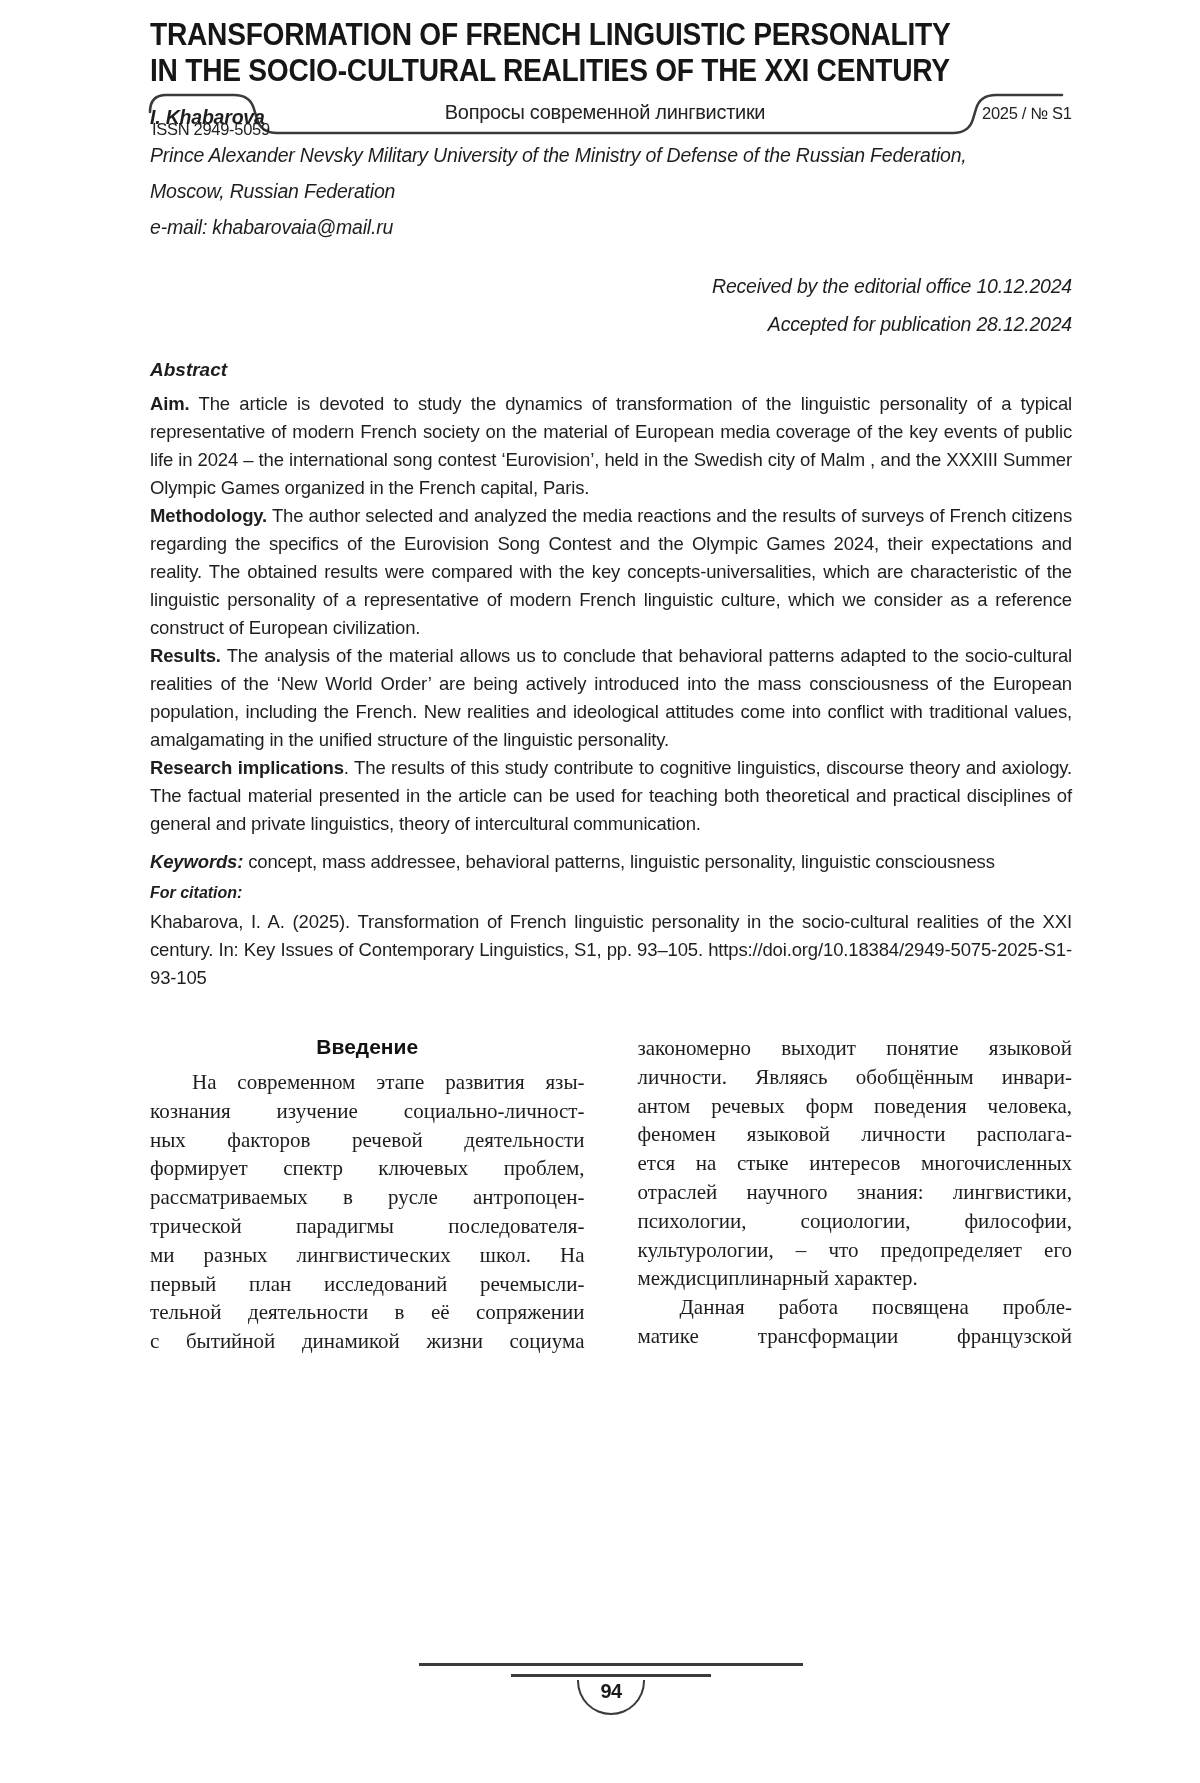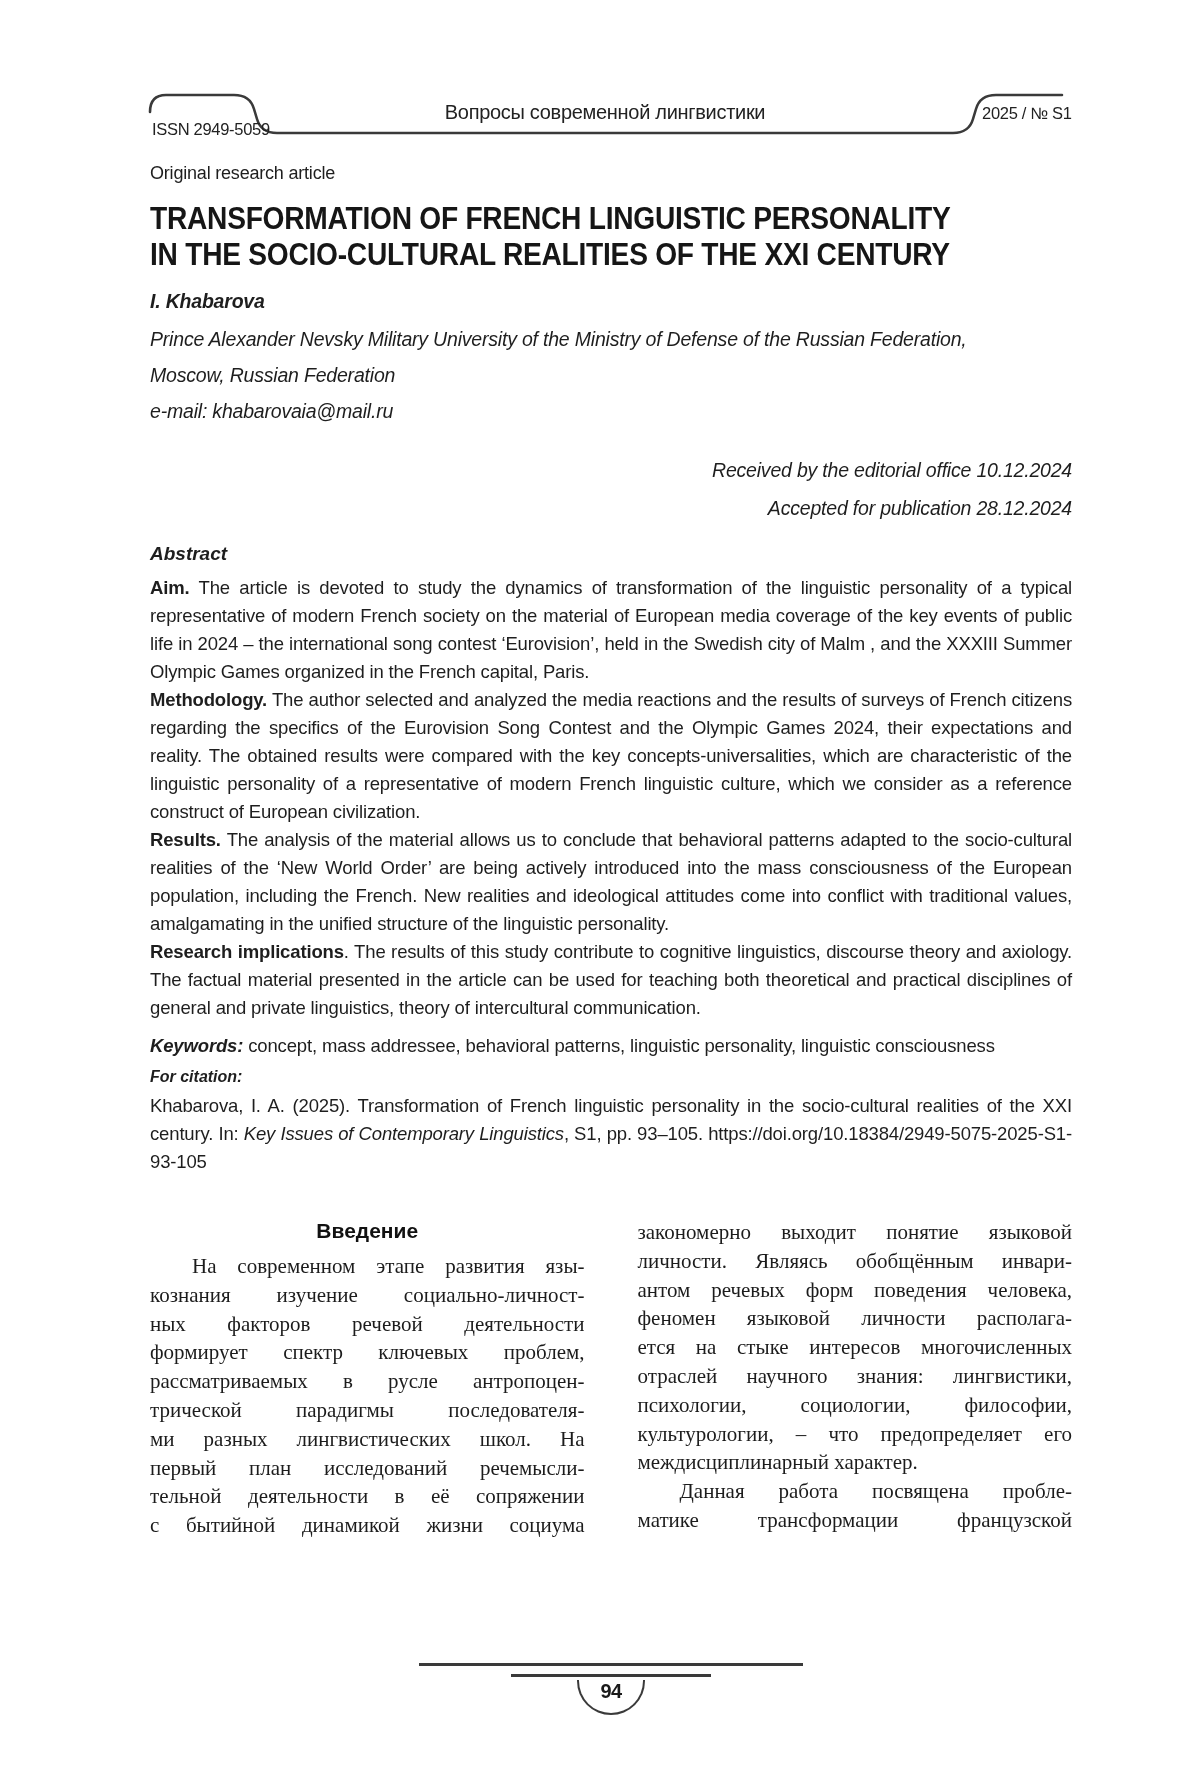--- a/index.html
+++ b/index.html
@@ -26,21 +26,21 @@
   .affil{margin-top:8px;font-style:italic;font-size:19.5px;line-height:36px;letter-spacing:-0.2px;}
   .dates{margin-top:22px;font-style:italic;font-size:19.5px;line-height:38px;text-align:right;letter-spacing:-0.2px;}
   .abs-label{margin-top:16px;font-weight:bold;font-style:italic;font-size:19px;}
   .abs-body{margin-top:9px;font-size:18.5px;line-height:28px;text-align:justify;letter-spacing:-0.15px;}
   .abs-body p{margin:0;}
   .plabel{font-weight:bold;font-style:normal;}
   .kw{margin-top:10px;font-size:18.5px;line-height:28px;text-align:justify;letter-spacing:-0.15px;}
   .kw .klabel{font-weight:bold;font-style:italic;}
   .forcit-label{margin-top:8px;font-weight:bold;font-style:italic;font-size:16px;}
   .citation{margin-top:6px;font-size:18.5px;line-height:28px;text-align:justify;letter-spacing:-0.15px;}
-  .citation .jname{font-style:italic;}
+  .citation .jname{}
   
   .columns{margin-top:42px;display:flex;gap:53px;font-family:"Liberation Serif",serif;font-size:21px;line-height:28.8px;color:#1c1c1c;}
   .col{width:443px;}
   .intro-heading{font-family:"Liberation Sans",sans-serif;font-weight:bold;font-size:21px;line-height:26px;text-align:center;margin-bottom:8px;color:#111;}
   .tline{text-align:justify;text-align-last:justify;white-space:normal;}
   .tline.nojust{text-align-last:left;}
   .tline.indent{padding-left:42px;}
   
   .footer{position:absolute;left:150px;top:1663px;width:922px;display:flex;flex-direction:column;align-items:center;}
   .f-line1{width:384px;height:2.5px;background:#3a3a3a;}
@@ -61,21 +61,20 @@
 
   <svg class="hdr-svg" viewBox="0 0 1200 150" xmlns="http://www.w3.org/2000/svg">
     <path d="M150,112 Q150,95 166,95 L234,95 Q250,95 254,109 L257,119 Q261,133 277,133 L953,133 Q969,133 973,119 L976,109 Q980,95 996,95 L1062,95" fill="none" stroke="#3a3a3a" stroke-width="2.6" stroke-linecap="round" stroke-linejoin="round"></path>
   </svg>
   <div class="hdr-text hdr-issn">ISSN 2949-5059</div>
   <div class="hdr-text hdr-journal">Вопросы современной лингвистики</div>
   <div class="hdr-text hdr-issue">2025 / № S1</div>
 
   <div class="content">
 
-    <div class="orig-article">Original research article</div>
 
     <div class="title">
       <div>TRANSFORMATION OF FRENCH LINGUISTIC PERSONALITY</div>
       <div>IN THE SOCIO-CULTURAL REALITIES OF THE XXI CENTURY</div>
     </div>
 
     <div class="author">I. Khabarova</div>
 
     <div class="affil">
       <div>Prince Alexander Nevsky Military University of the Ministry of Defense of the Russian Federation,</div>

